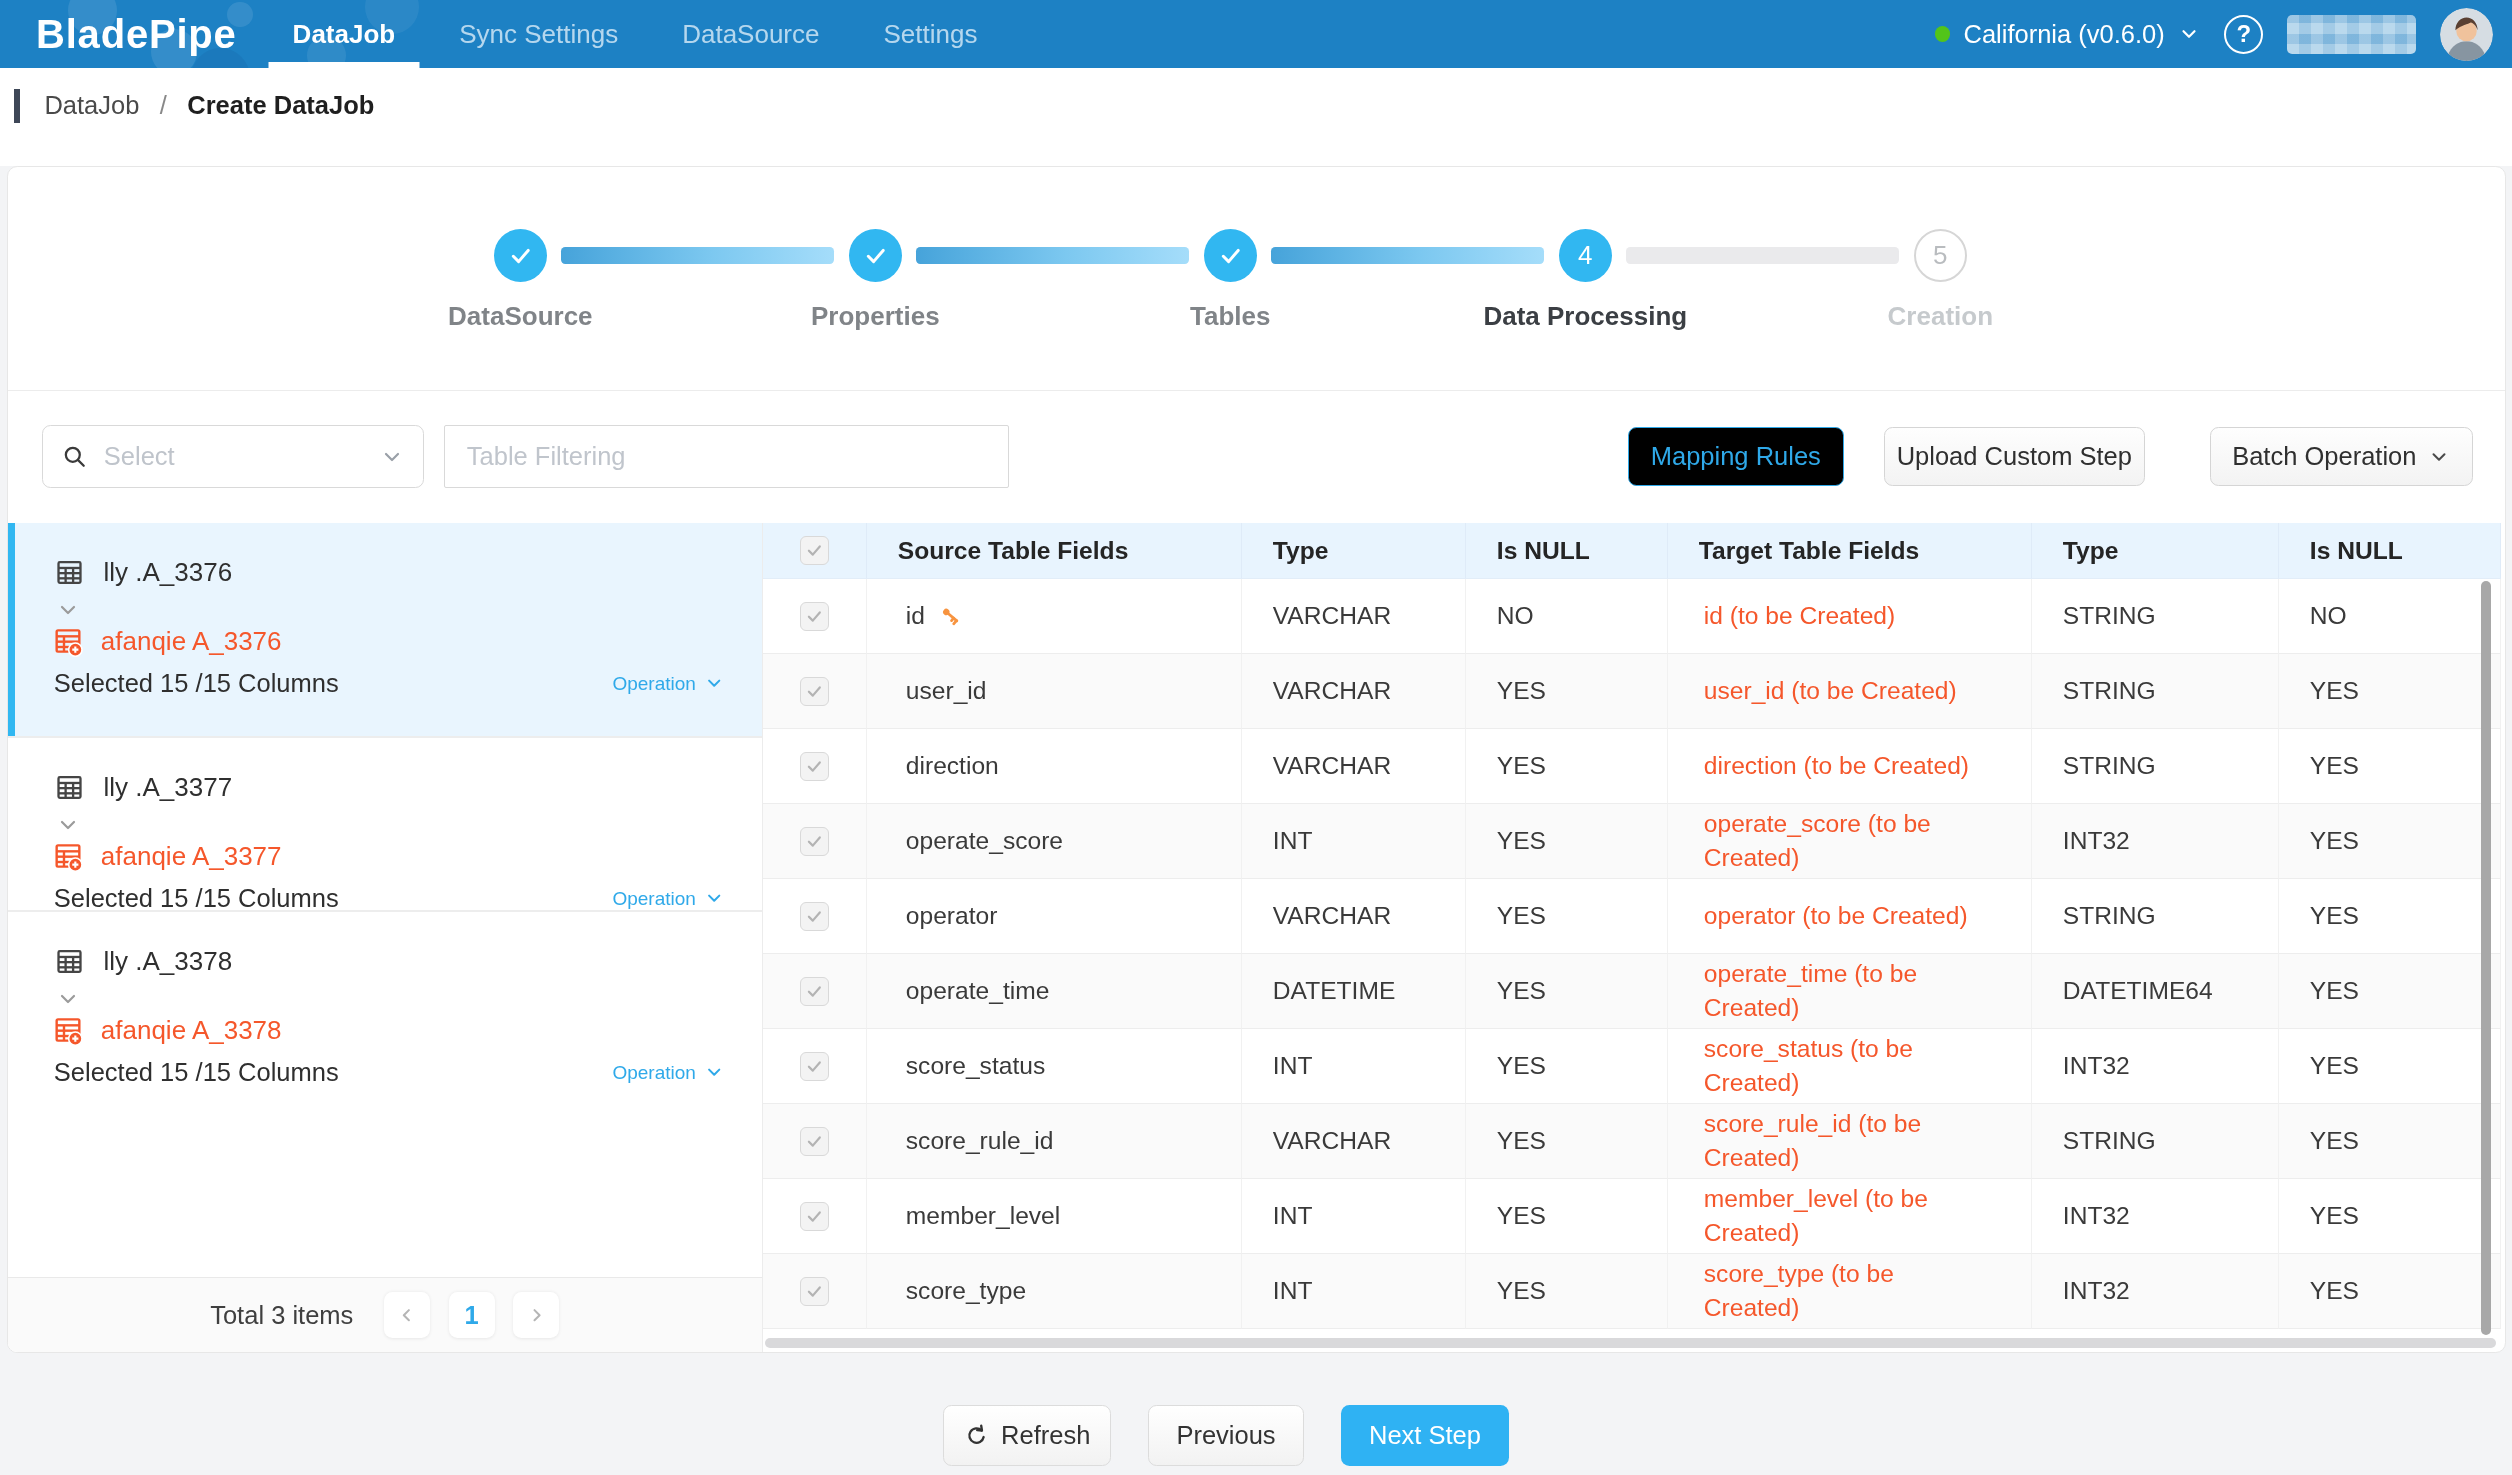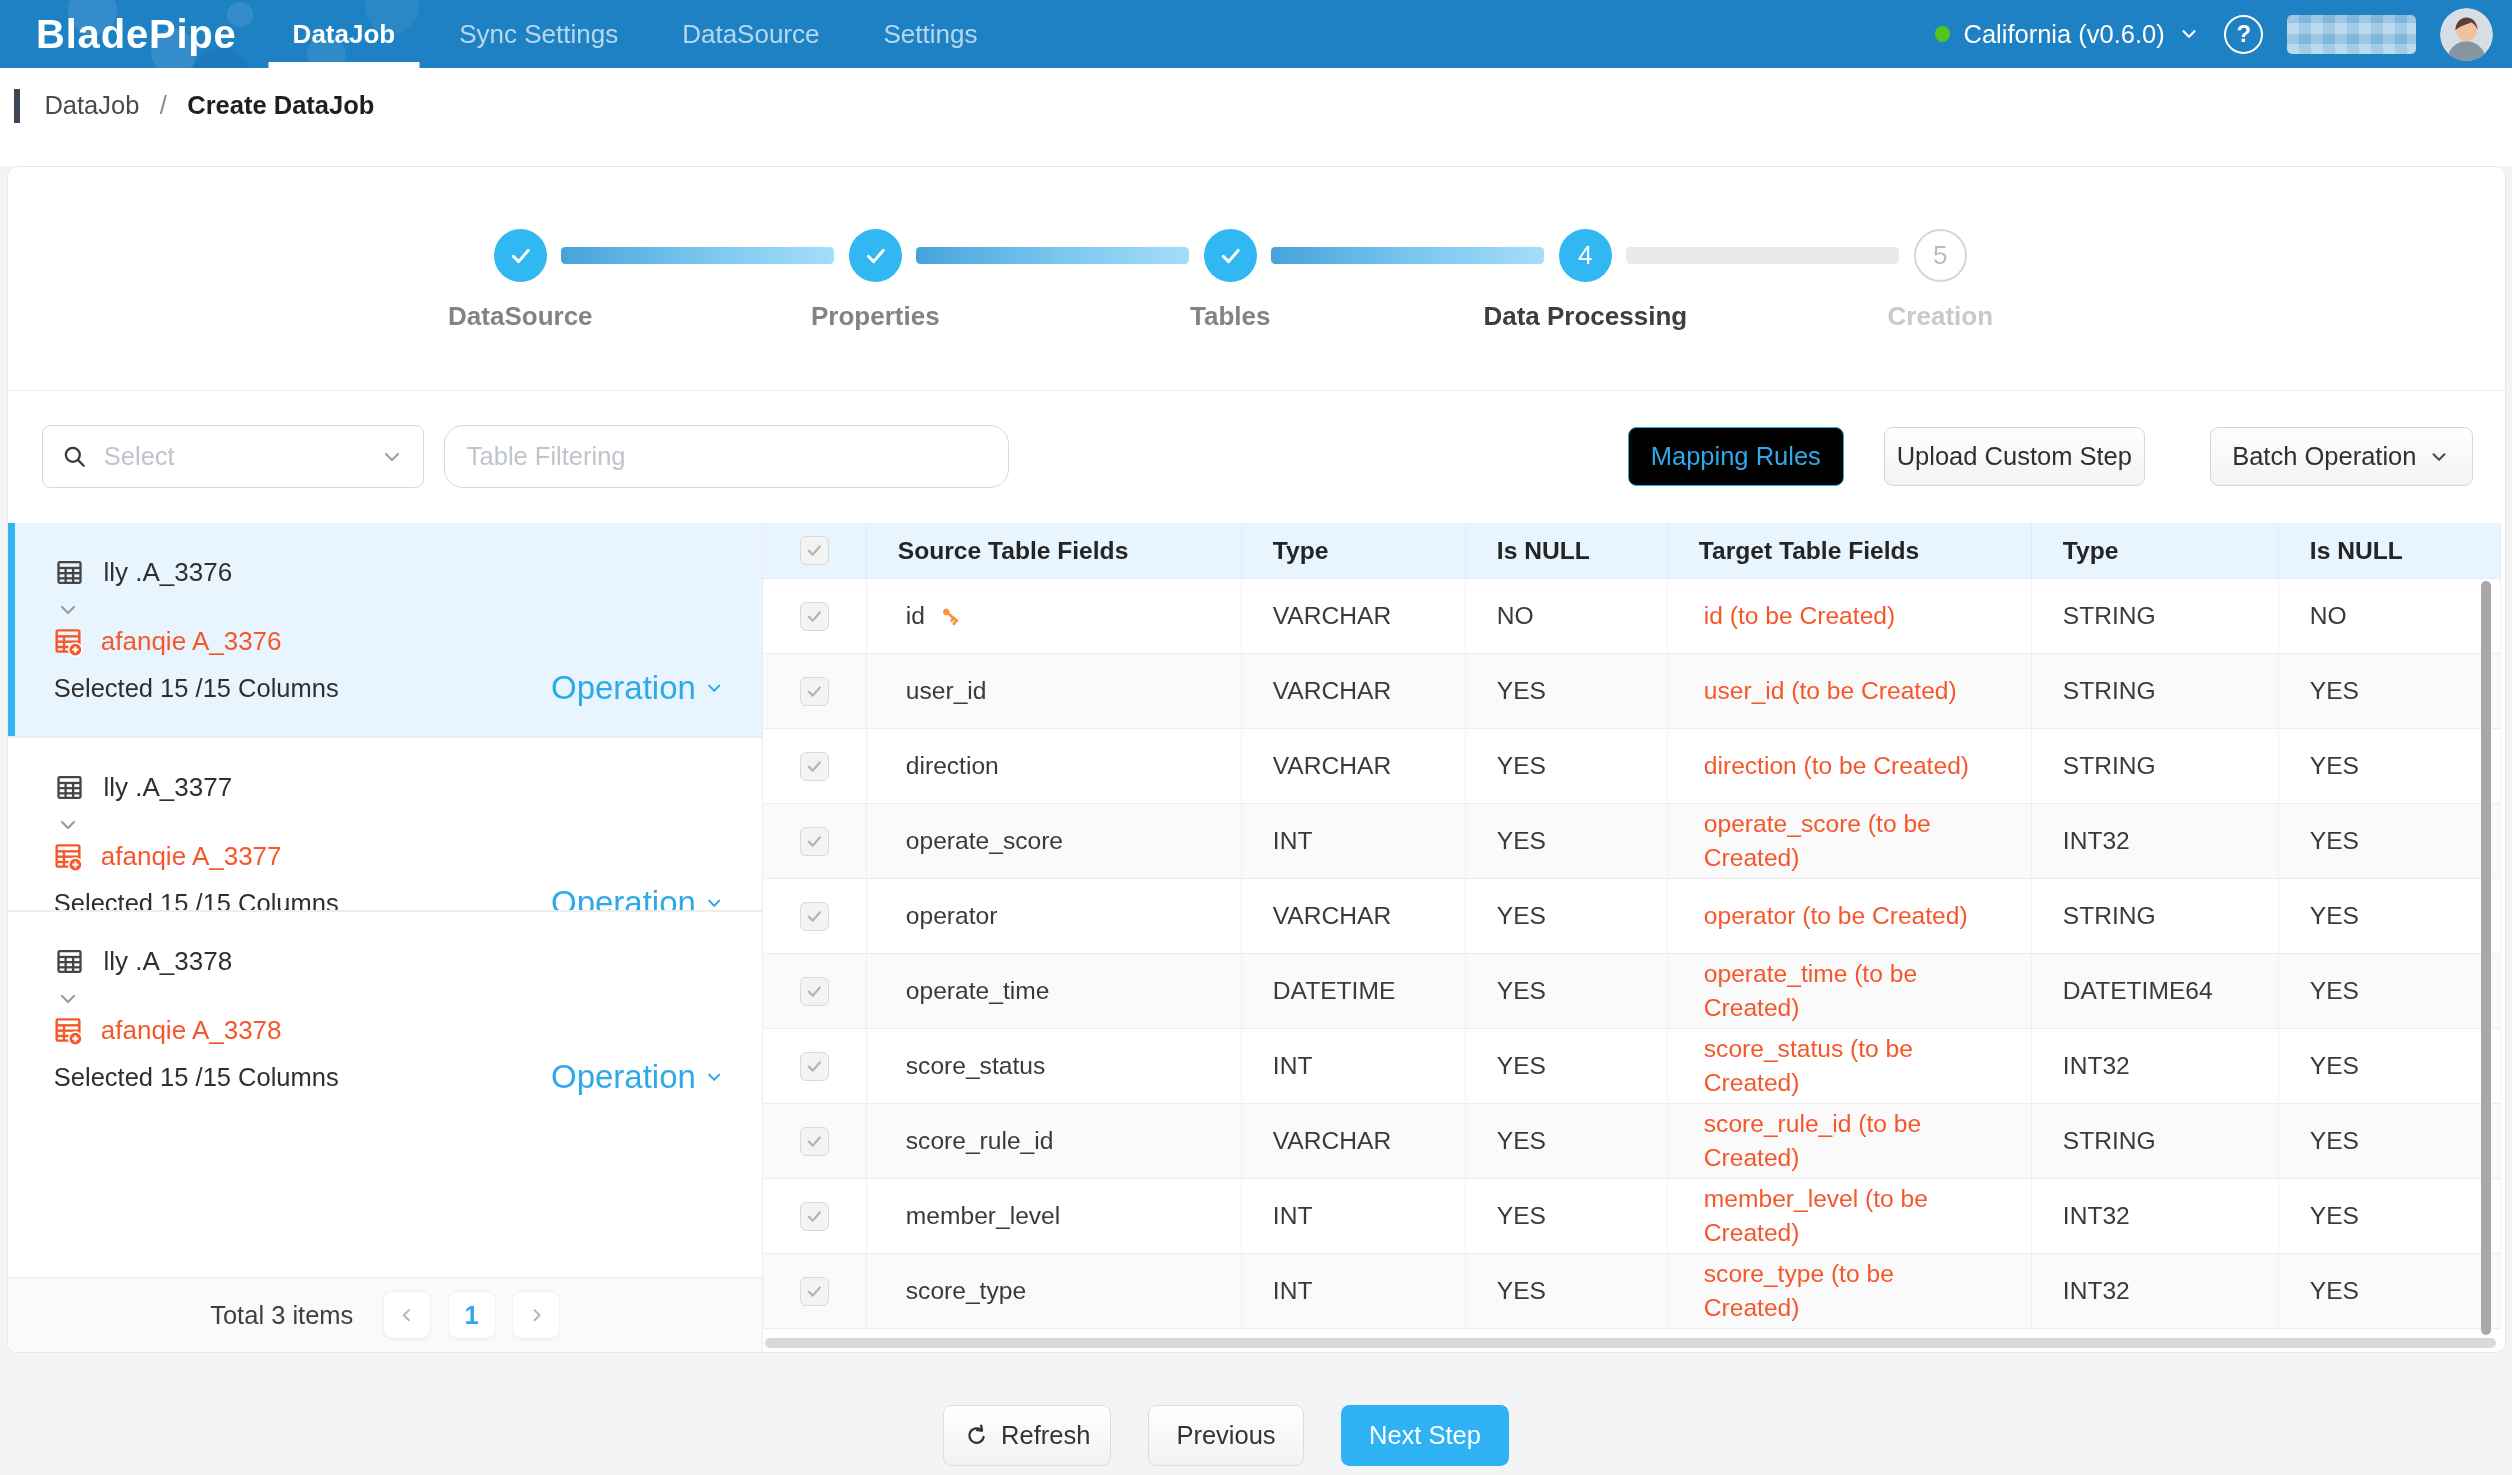--- a/index.html
+++ b/index.html
@@ -62,42 +62,42 @@
   .step-label{margin-top:18.7px;font-size:26px;font-weight:bold;color:#808488;white-space:nowrap;}
   .step.active .step-label{color:#3b3f44;}
   .step.pending .step-label{color:#c6cacd;}
   .step-connector{position:absolute;top:18px;left:218px;width:273px;height:17px;border-radius:4.2px;}
   .step-connector.done{background:linear-gradient(90deg,#46a3da 0%,#7cc8f0 55%,#a5ddfa 100%);}
   .step-connector.pending{background:#eaeaec;}
   
   .combo{position:absolute;left:34px;top:258px;width:382px;height:63px;border:1.7px solid #d9d9d9;border-radius:8.5px;display:flex;align-items:center;padding:0 18.7px;background:#fff;}
   .combo input{border:none;outline:none;flex:1;font-size:25.5px;margin-left:15.3px;font-family:inherit;color:#333;min-width:0;}
   .combo input::placeholder{color:#bfc4cb;}
-  .filter-box{position:absolute;left:436px;top:258px;width:565px;height:63px;border:1.7px solid #d9d9d9;border-radius:19px;background:#fff;display:flex;align-items:center;justify-content:center;}
+  .filter-box{position:absolute;left:436px;top:258px;width:565px;height:63px;border:1.7px solid #d9d9d9;border-radius:2px;background:#fff;display:flex;align-items:center;justify-content:center;}
   .filter-box input{border:none;outline:none;flex:1;font-size:25.5px;padding:0 22px;font-family:inherit;color:#333;}
   .filter-box input::placeholder{color:#c0c5cc;}
   .btn{display:flex;align-items:center;justify-content:center;border-radius:8.5px;font-size:25.5px;cursor:pointer;gap:12px;}
   .btn-outline-blue{position:absolute;left:1620px;top:260px;width:216px;height:59px;border:1.7px solid var(--primary);color:var(--primary);background:#000000;}
   .btn-gray{border:1.7px solid #d5d5d5;background:linear-gradient(#fefefe,#f3f3f3);color:#2f2f2f;}
   .btn-upload{position:absolute;left:1876px;top:260px;width:261px;height:59px;}
   .btn-batch{position:absolute;left:2202px;top:260px;width:263px;height:59px;}
   
   .list-panel{position:absolute;left:0;top:356px;bottom:0;width:755px;border-right:1.7px solid #ececec;display:flex;flex-direction:column;background:#fff;}
   .pair-item{position:relative;height:213px;padding-left:46px;cursor:pointer;background:#fff;flex:none;}
   .pair-item + .pair-item{border-top:2.5px solid #ededed;height:174px;}
   .pair-item.selected{background:var(--selected-bg);}
   .pair-item.selected::before{content:"";position:absolute;left:0;top:0;bottom:0;width:7.6px;background:var(--accent-blue);}
   .src-row{position:absolute;top:34px;left:46px;display:flex;align-items:center;gap:18.7px;}
   .src-row .tname{font-size:26px;color:#2f2f2f;}
   .collapse{position:absolute;top:75px;left:48px;color:#9b9b9b;cursor:pointer;}
   .tgt-row{position:absolute;top:102px;left:44px;display:flex;align-items:center;gap:17px;}
   .tgt-row .tname{font-size:26px;color:var(--orange);}
   .pair-bottom{position:absolute;left:46px;right:37px;top:146px;display:flex;align-items:center;justify-content:space-between;}
   .sel-info{font-size:25.5px;color:#2f2f2f;}
-  .op-link{display:flex;align-items:center;gap:8.5px;color:var(--primary);font-size:33px;cursor:pointer;}
+  .op-link{display:flex;align-items:center;gap:8.5px;color:var(--primary);font-size:19px;cursor:pointer;}
   .list-footer{margin-top:auto;height:75px;background:#fafafa;border-top:1.7px solid #e9e9e9;display:flex;align-items:center;justify-content:center;gap:18.7px;flex:none;}
   .total-txt{font-size:25.5px;color:#3f3f3f;margin-right:12px;}
   .pg-btn{width:46px;height:46px;border-radius:8.5px;background:#fff;box-shadow:0 0.8px 3.4px rgba(0,0,0,.08);display:flex;align-items:center;justify-content:center;color:#b5b5b5;cursor:pointer;font-size:25.5px;}
   .pg-btn.cur{color:var(--primary);font-weight:bold;}
   
   .ftable{position:absolute;left:755px;top:356px;width:1738px;}
   .frow{display:grid;grid-template-columns:104px 375px 224px 202px 364px 247px 1fr;}
   .fhead{height:56px;background:var(--header-bg);}
   .fhead .fcell{border-right:1.7px solid #dfebf8;border-bottom:1.7px solid #e2edf8;font-weight:bold;color:#252525;}
   .fbody .frow{height:75px;background:#fff;}

